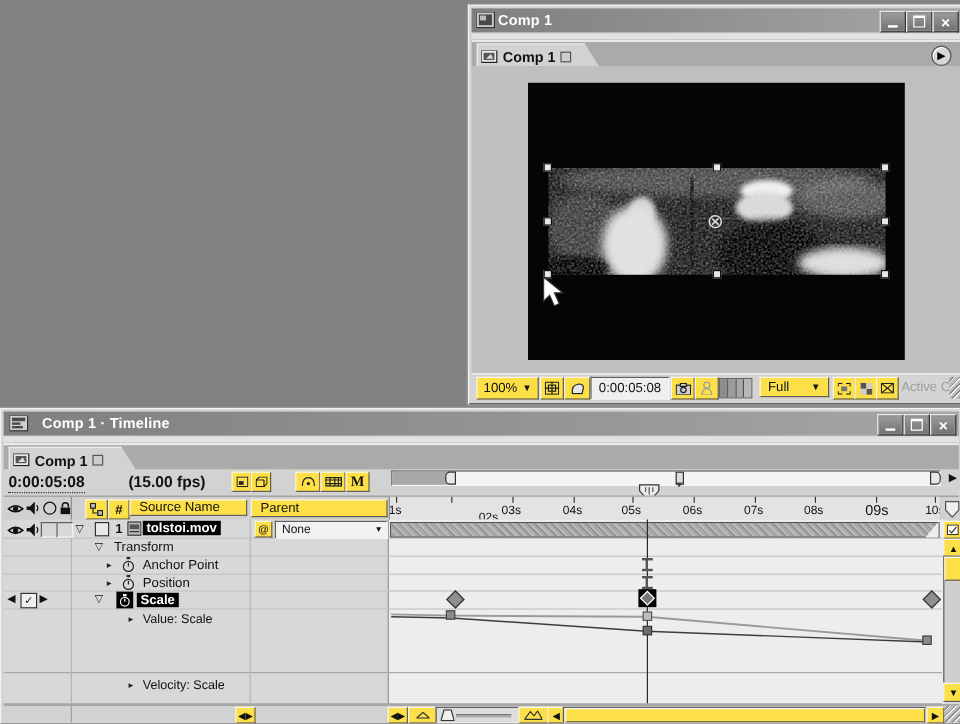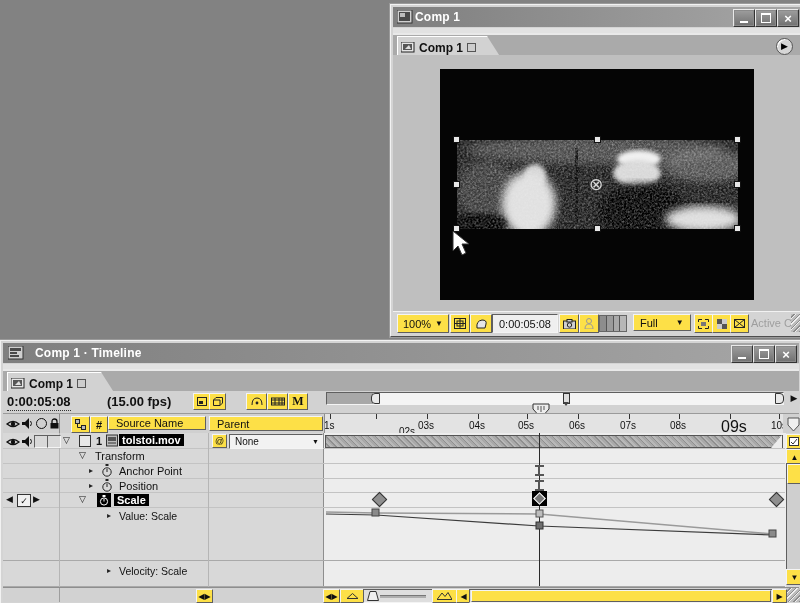--- a/index.html
+++ b/index.html
@@ -339,21 +339,21 @@
         <div class="abs" style="left:405px;top:0;width:1px;height:5px;background:#333"></div>
         <div class="abs" style="left:454px;top:0;width:1px;height:5px;background:#333"></div>
         <span class="abs" style="left:-1px;top:6px;font-size:10px;">1s</span>
         <span class="abs" style="left:42px;top:12px;font-size:10px;margin-left:32px;">02s</span>
         <span class="abs" style="left:93px;top:6px;font-size:10px;">03s</span>
         <span class="abs" style="left:144px;top:6px;font-size:10px;">04s</span>
         <span class="abs" style="left:193px;top:6px;font-size:10px;">05s</span>
         <span class="abs" style="left:244px;top:6px;font-size:10px;">06s</span>
         <span class="abs" style="left:295px;top:6px;font-size:10px;">07s</span>
         <span class="abs" style="left:345px;top:6px;font-size:10px;">08s</span>
-        <span class="abs" style="left:396px;top:4px;font-size:16px;">09s</span>
+        <span class="abs" style="left:396px;top:4px;font-size:12px;">09s</span>
         <span class="abs" style="left:446px;top:6px;font-size:10px;">10s</span>
       </div>
       <svg class="abs" style="left:784px;top:3px" width="13" height="15">
           <path d="M1,1 H12 V8 L6.5,14 L1,8 Z" fill="#f0f0f0" stroke="#555"></path>
         </svg>
     </div>
 
     <div class="abs" style="left:2px;top:92px;width:796px;height:154px;background:#d8d8d8;">
 
       <div class="abs" style="left:320px;top:0;width:462px;height:154px;background:#ededed;border-left:1px solid #8e8e8e;"></div>

